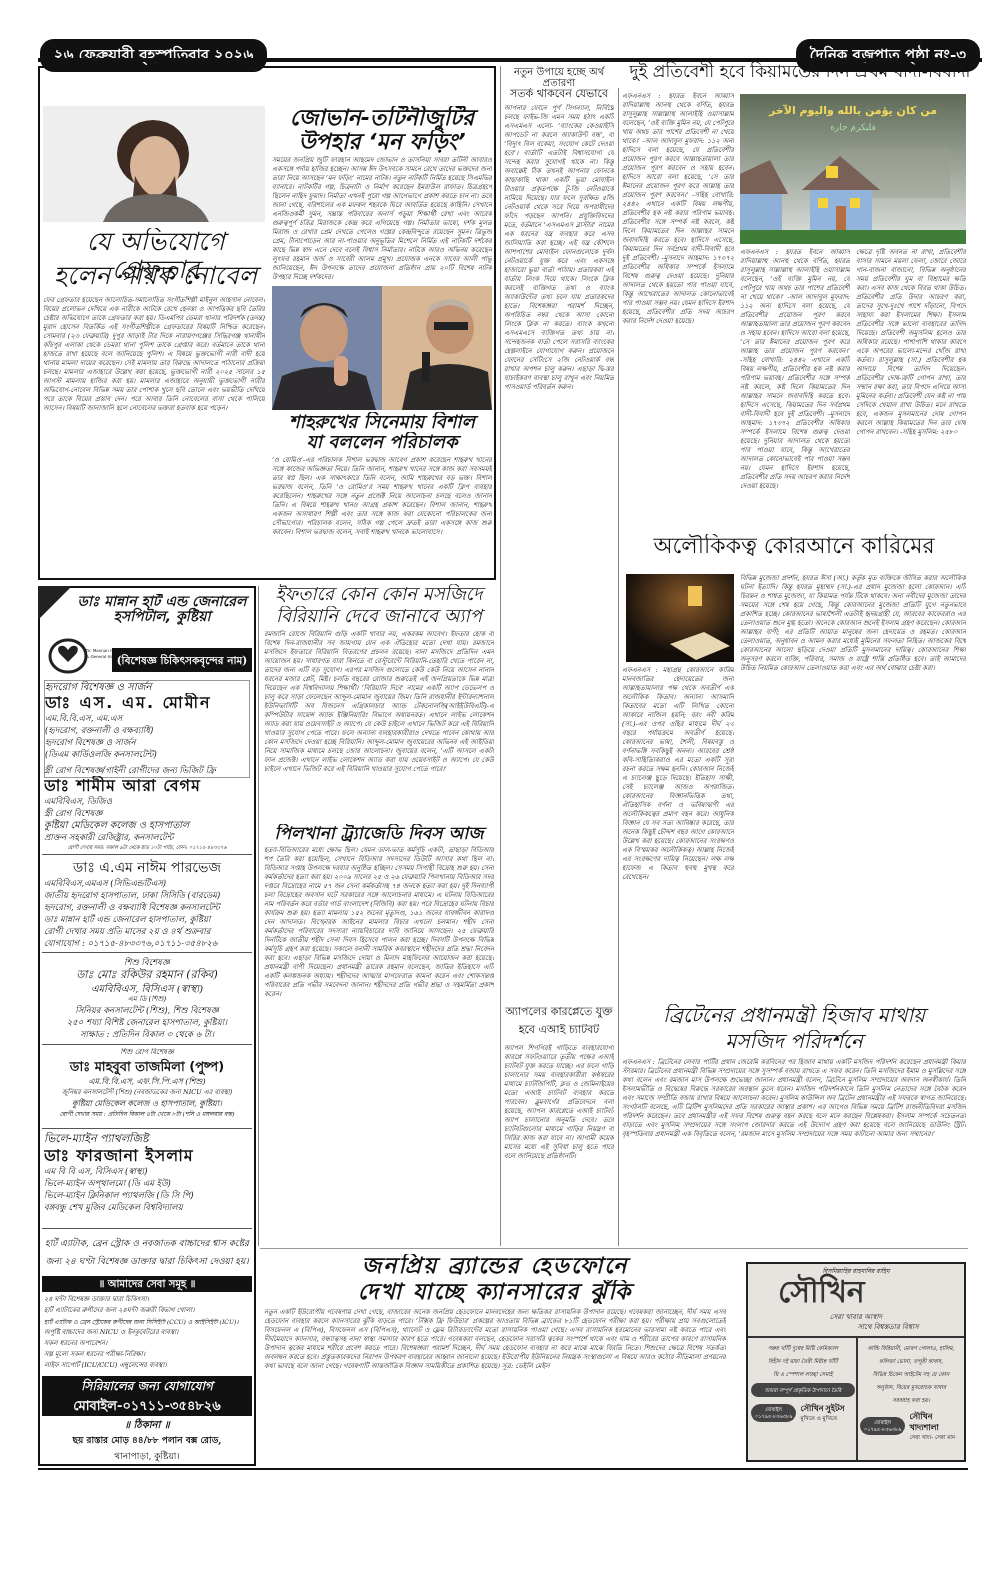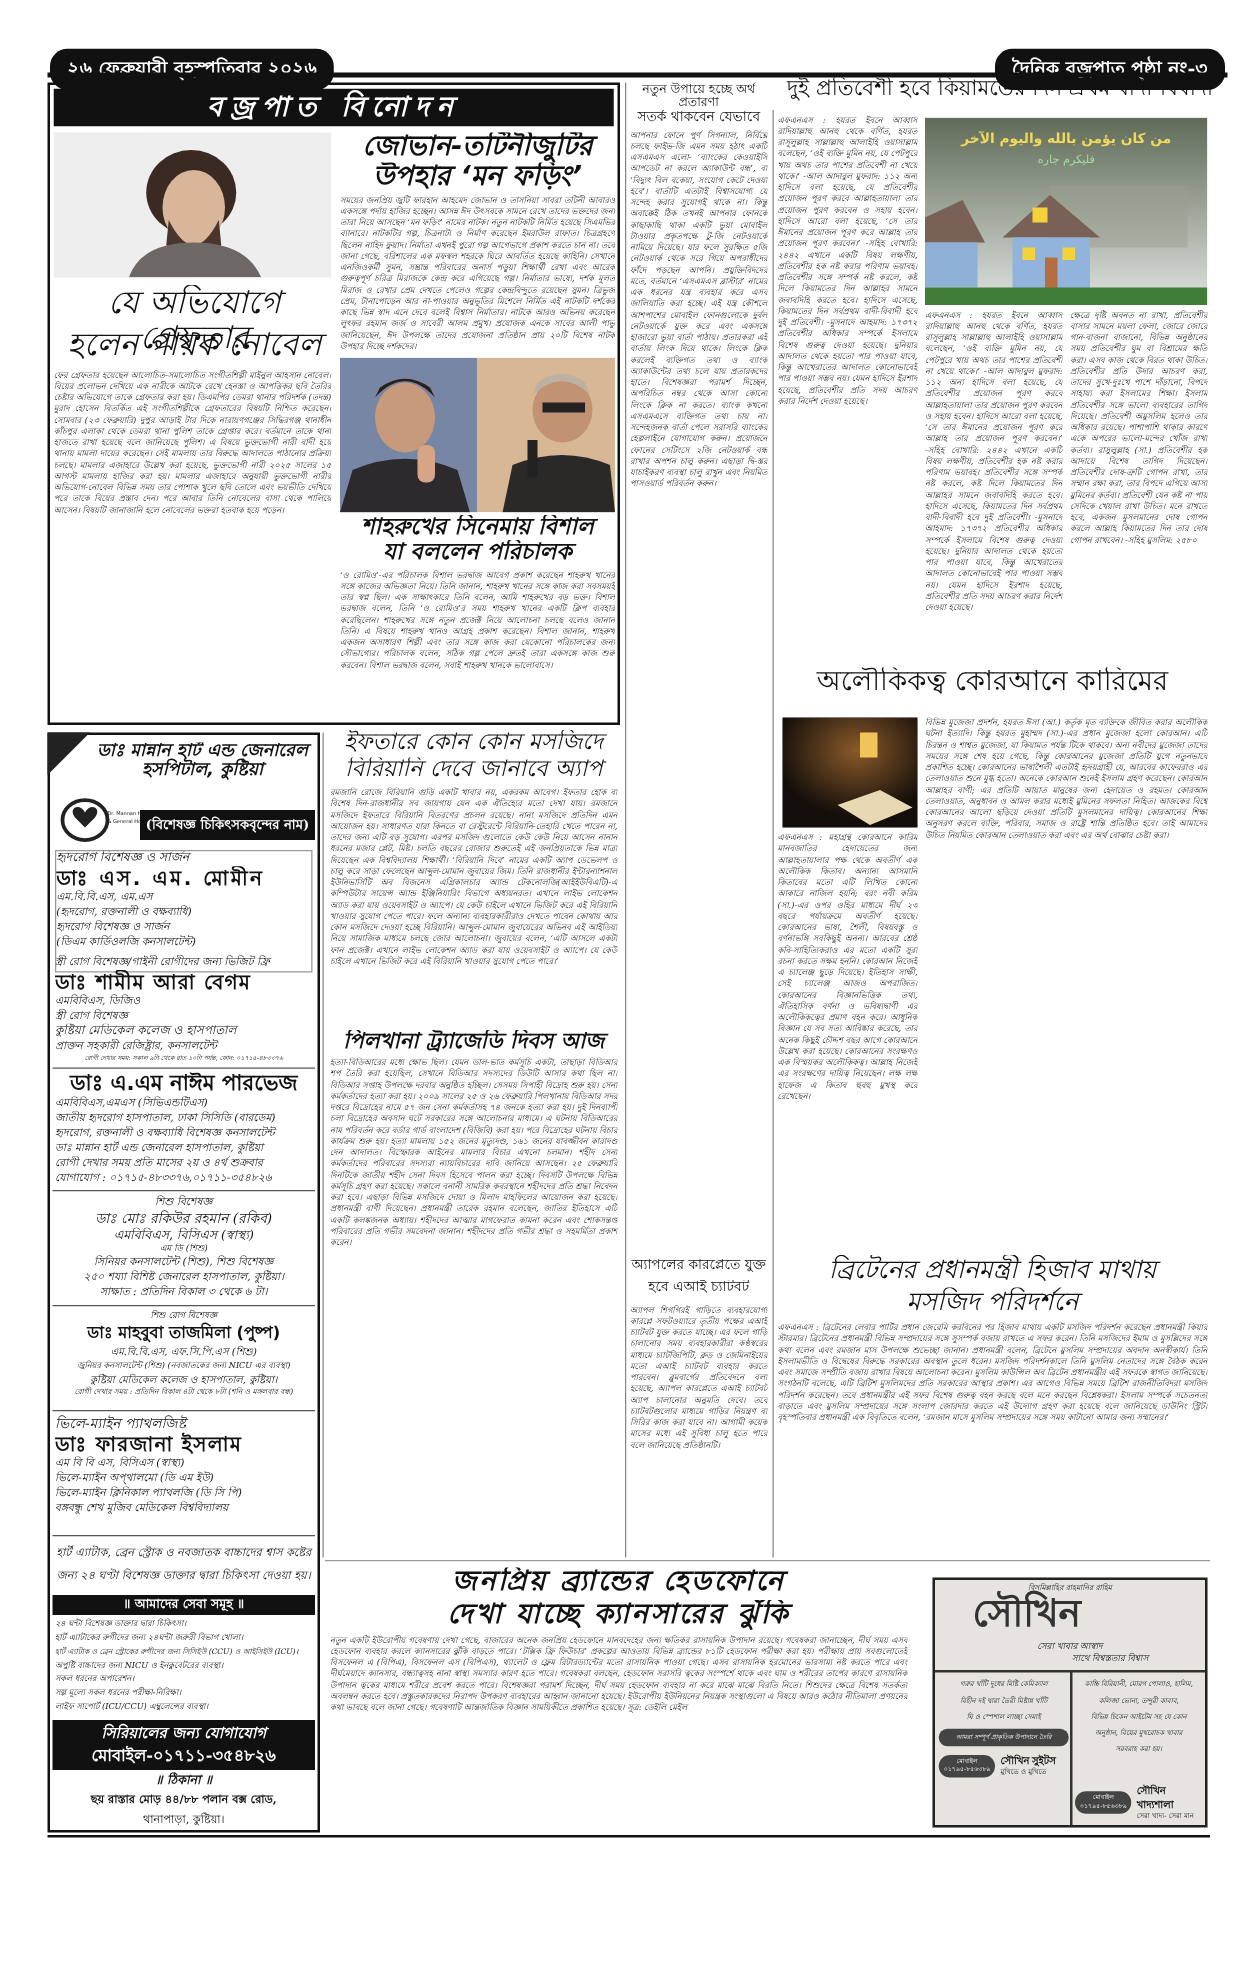--- a/index.html
+++ b/index.html
@@ -19,21 +19,20 @@
   .vsep { background: #888; width: 1px; }
 </style>
 </head>
 <body>
 
 <div class="abs pill" style="left:40px; top:39px;">২৬ ফেব্রুয়ারী বৃহস্পতিবার ২০২৬</div>
 <div class="abs pill" style="right:28px; top:39px;">দৈনিক বজ্রপাত পৃষ্ঠা নং-৩</div>
 <div class="abs rule" style="left:38px; top:58px; width:944px; height:4px;"></div>
 
 <div class="abs box" style="left:38px; top:66px; width:458px; height:514px;">
-  <div class="band" style="position:absolute; left:3px; top:3px; width:448px; height:30px; font-size:22px; line-height:30px; letter-spacing:6px; font-style:italic;">বজ্রপাত বিনোদন</div>
 
   <div class="photo" style="position:absolute; left:3px; top:38px; width:222px; height:116px; background:linear-gradient(90deg,#ececec,#f4f4f4);">
     <svg width="222" height="116">
       <rect width="222" height="116" fill="#eeeeee"></rect>
       <ellipse cx="110" cy="48" rx="36" ry="34" fill="#3a2a22"></ellipse>
       <ellipse cx="112" cy="60" rx="25" ry="30" fill="#d9b59a"></ellipse>
       <path d="M92,70 Q112,110 132,70 L134,90 Q112,116 90,90 Z" fill="#4a362c"></path>
       <path d="M60,116 Q70,88 112,88 Q154,88 166,116 Z" fill="#6e6864"></path>
     </svg>
   </div>
@@ -94,21 +93,21 @@
     <div class="adname" style="text-align:left; font-size:16px; letter-spacing:1px;">ডাঃ শামীম আরা বেগম</div>
     <div class="adline l">এমবিবিএস, ডিজিও</div>
     <div class="adline l">স্ত্রী রোগ বিশেষজ্ঞ</div>
     <div class="adline l" style="font-size:9.5px;">কুষ্টিয়া মেডিকেল কলেজ ও হাসপাতাল</div>
     <div class="adline l">প্রাক্তন সহকারী রেজিষ্ট্রার, কনসালটেন্ট</div>
     <div class="adline" style="font-size:5px; line-height:8px;">রোগী দেখার সময়: সকাল ৯টা থেকে রাত ১০টা পর্যন্ত, ফোন: ০১৭১৫-৪৮৩৩৭৬</div>
   </div>
   <div class="sep" style="position:absolute; left:2px; top:266px; width:210px;"></div>
 
   <div style="position:absolute; left:4px; top:270px; width:206px; height:90px; overflow:hidden;">
-    <div class="adname" style="font-size:17px; font-weight:bold;">ডাঃ এ.এম নাঈম পারভেজ</div>
+    <div class="adname" style="font-size:14px; font-weight:normal;">ডাঃ এ.এম নাঈম পারভেজ</div>
     <div class="adline l">এমবিবিএস,এমএস (সিভিএন্ডটিএস)</div>
     <div class="adline l">জাতীয় হৃদরোগ হাসপাতাল, ঢাকা সিসিডি (বারডেম)</div>
     <div class="adline l">হৃদরোগ, রক্তনালী ও বক্ষব্যাধি বিশেষজ্ঞ কনসালটেন্ট</div>
     <div class="adline l">ডাঃ মান্নান হার্ট এন্ড জেনারেল হাসপাতাল, কুষ্টিয়া</div>
     <div class="adline l">রোগী দেখার সময় প্রতি মাসের ২য় ও ৪র্থ শুক্রবার</div>
     <div class="adline l">যোগাযোগ : ০১৭১৫-৪৮৩৩৭৬,০১৭১১-৩৫৪৮২৬</div>
   </div>
   <div class="sep" style="position:absolute; left:2px; top:364px; width:210px;"></div>
 
   <div style="position:absolute; left:4px; top:368px; width:206px; height:86px; overflow:hidden;">
@@ -262,21 +261,21 @@
       </div>
     </div>
   </div>
 
   <div style="position:absolute; left:112px; top:78px; width:102px;">
     <div class="adline" style="font-size:5.5px; line-height:13px;">কাচ্চি বিরিয়ানী, মোরগ পোলাও, হালিম,</div>
     <div class="adline" style="font-size:5.5px; line-height:13px;">কলিজা ভোনা, তন্দুরী কাবাব,</div>
     <div class="adline" style="font-size:5.5px; line-height:13px;">বিভিন্ন চিকেন আইটেম সহ যে কোন</div>
     <div class="adline" style="font-size:5.5px; line-height:13px;">অনুষ্ঠান, বিয়ের মুখরোচক খাবার</div>
     <div class="adline" style="font-size:5.5px; line-height:13px;">সরবরাহ করা হয়।</div>
-    <div style="display:flex; align-items:center; margin-top:20px;">
+    <div style="display:flex; align-items:center; margin-top:4px;">
       <div style="background:#444; color:#fff; border-radius:12px; padding:2px 4px; font-size:5px; line-height:7px; text-align:center; font-family:'DejaVu Serif', serif;">
         <div>মোবাইল</div>
         <div>০১৭৯৫-৮৫৬৩৮৯</div>
       </div>
       <div style="margin-left:4px;">
         <div style="font-family:'DejaVu Serif', serif; font-weight:bold; font-size:8px; line-height:11px;">সৌখিন খাদ্যশালা</div>
         <div style="font-family:'DejaVu Serif', serif; font-size:5.5px; line-height:8px;">সেরা খাদ্য- সেরা মান</div>
       </div>
     </div>
   </div>

